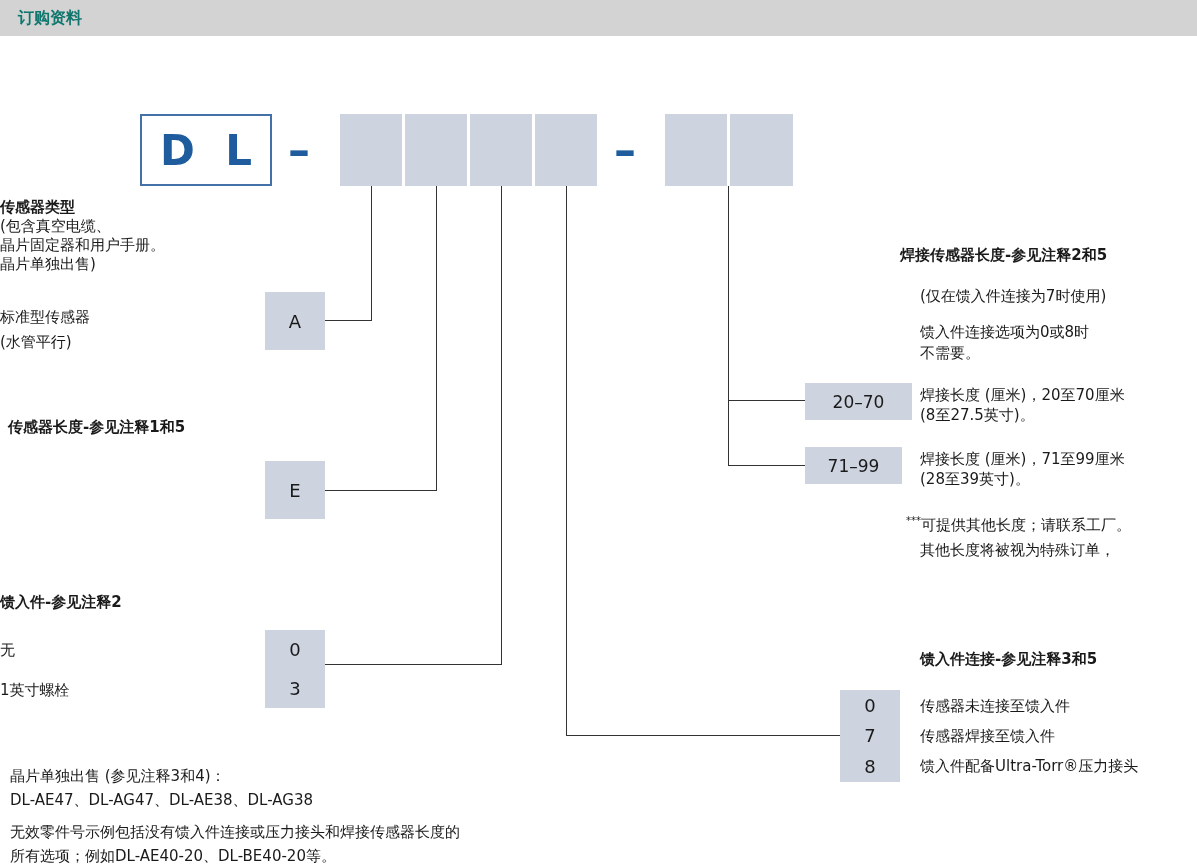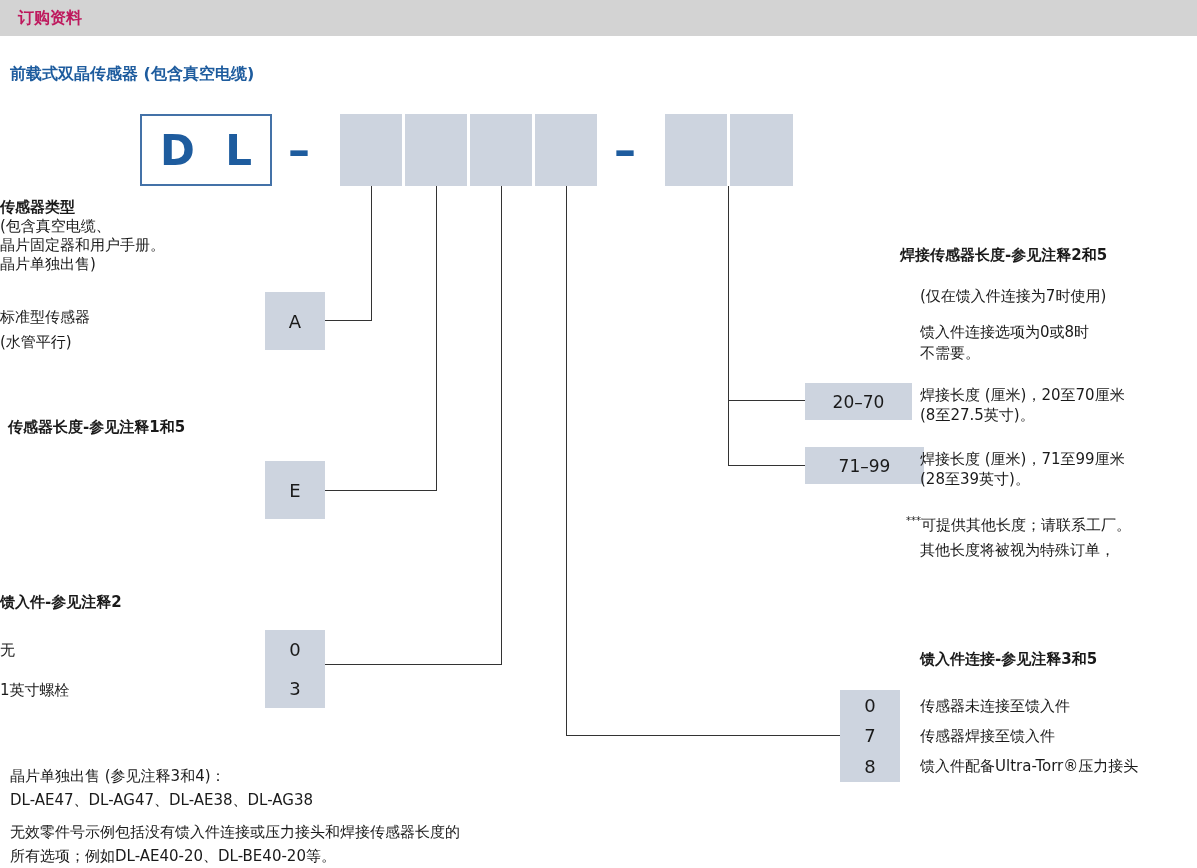--- a/index.html
+++ b/index.html
@@ -1,21 +1,21 @@
 <!DOCTYPE html>
 <html><head>
 <meta charset="utf-8">
 <title>订购资料</title>
 <style>
   * { margin:0; padding:0; box-sizing:border-box; }
   html,body { background:#ffffff; }
   body { font-family:"DejaVu Sans","Liberation Sans",sans-serif; }
   .page { position:relative; width:1197px; height:868px; background:#ffffff; color:#1a1a1a; font-size:15px; overflow:hidden; }
   .banner { position:absolute; left:0; top:0; width:100%; height:36px; background:#d3d3d3; display:flex; align-items:center; padding-left:18px; }
-  .banner-title { font-weight:bold; font-size:16px; color:#be185d; }
+  .banner-title { font-weight:bold; font-size:16px; color:#0f766e; }
   .heading { position:absolute; left:10px; top:64px; font-weight:bold; font-size:16px; color:#1e5c9e; }
   .dl-box { position:absolute; left:140px; top:114px; width:132px; height:72px; background:#ffffff; border:2px solid #4472a8; color:#1e5c9e; font-size:42px; font-weight:bold; display:flex; align-items:center; justify-content:center; letter-spacing:8px; text-indent:8px; }
   .dash { position:absolute; top:126px; height:48px; line-height:48px; color:#1e5c9e; font-size:44px; font-weight:bold; }
   .pbox { position:absolute; background:#cdd4df; }
   .codebox { position:absolute; background:#cdd4df; display:flex; align-items:center; justify-content:center; font-size:18px; color:#1a1a1a; }
   .hline { position:absolute; height:1px; background:#333333; }
   .vline { position:absolute; width:1px; background:#333333; }
   .txt { position:absolute; line-height:19px; }
   .r { left:0; width:255px; }
   .b { font-weight:bold; }
@@ -23,21 +23,20 @@
 </style>
 </head>
 <body>
 
 <div class="page">
 
   <div class="banner">
     <span class="banner-title">订购资料</span>
   </div>
 
-  <div class="heading">前载式双晶传感器 (包含真空电缆)</div>
 
   <div class="dl-box">
     <span>D L</span>
   </div>
   <div class="dash" style="left:288px">–</div>
 
   <div class="pbox" style="left:340px;top:114px;width:62px;height:72px"></div>
   <div class="pbox" style="left:405px;top:114px;width:62px;height:72px"></div>
   <div class="pbox" style="left:470px;top:114px;width:62px;height:72px"></div>
   <div class="pbox" style="left:535px;top:114px;width:62px;height:72px"></div>
@@ -100,21 +99,21 @@
   </div>
 
   <div class="codebox" style="left:805px;top:383px;width:107px;height:37px;font-size:17px">
     <span>20–70</span>
   </div>
   <div class="txt" style="left:920px;top:385px;line-height:20px">
     <div>焊接长度 (厘米)，20至70厘米</div>
     <div>(8至27.5英寸)。</div>
   </div>
 
-  <div class="codebox" style="left:805px;top:447px;width:119px;height:37px;font-size:17px">
+  <div class="codebox" style="left:805px;top:447px;width:97px;height:37px;font-size:17px">
     <span>71–99</span>
   </div>
   <div class="txt" style="left:920px;top:449px;line-height:20px">
     <div>焊接长度 (厘米)，71至99厘米</div>
     <div>(28至39英寸)。</div>
   </div>
 
   <div class="txt" style="left:906px;top:508px;line-height:25px">
     <div>
       <span class="sup">***</span><span>可提供其他长度；请联系工厂。</span>

